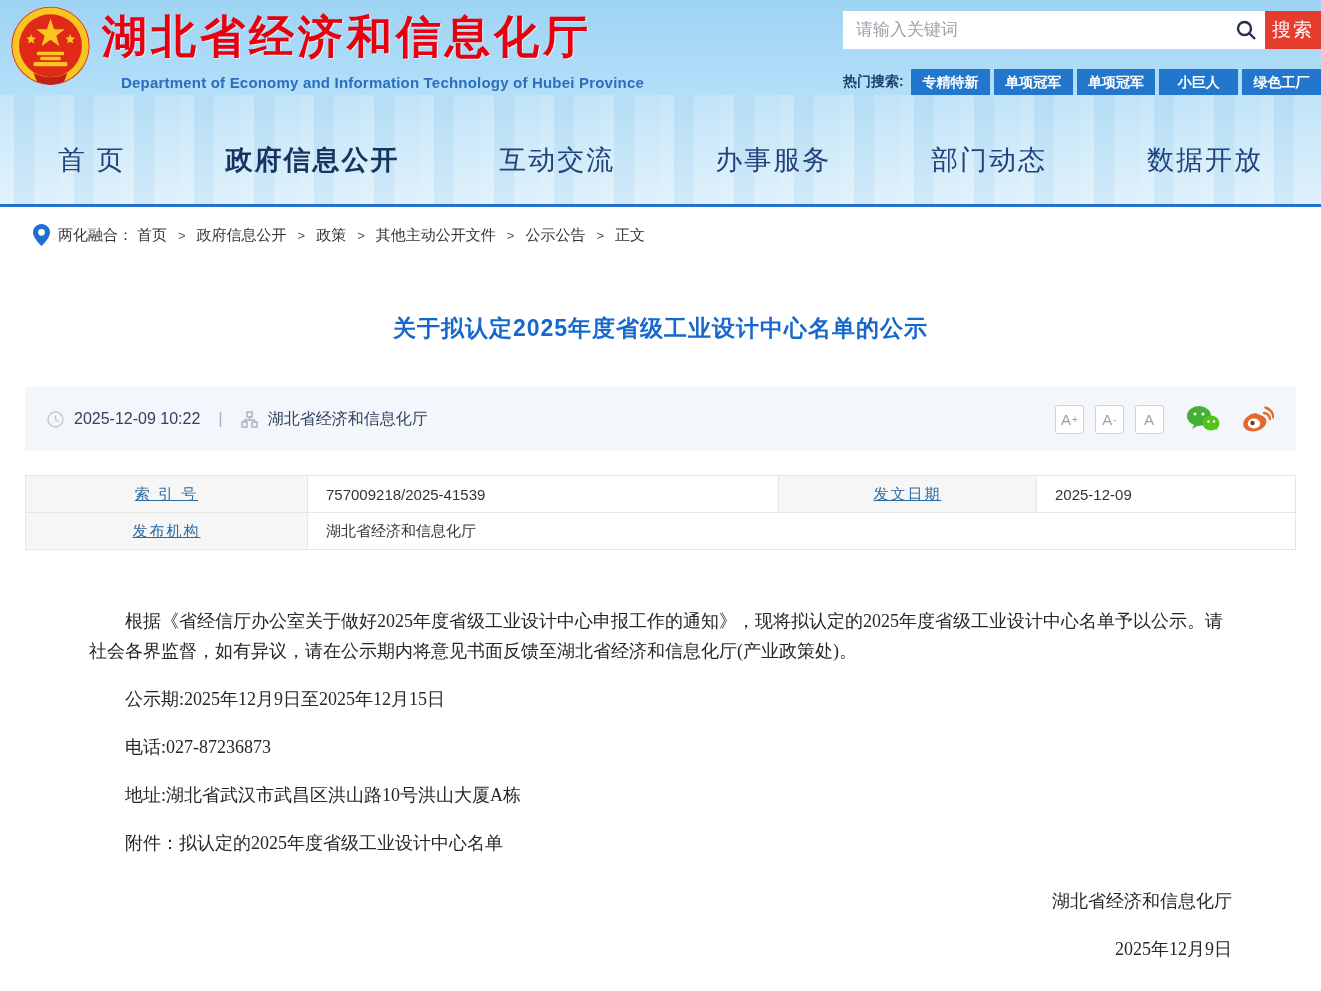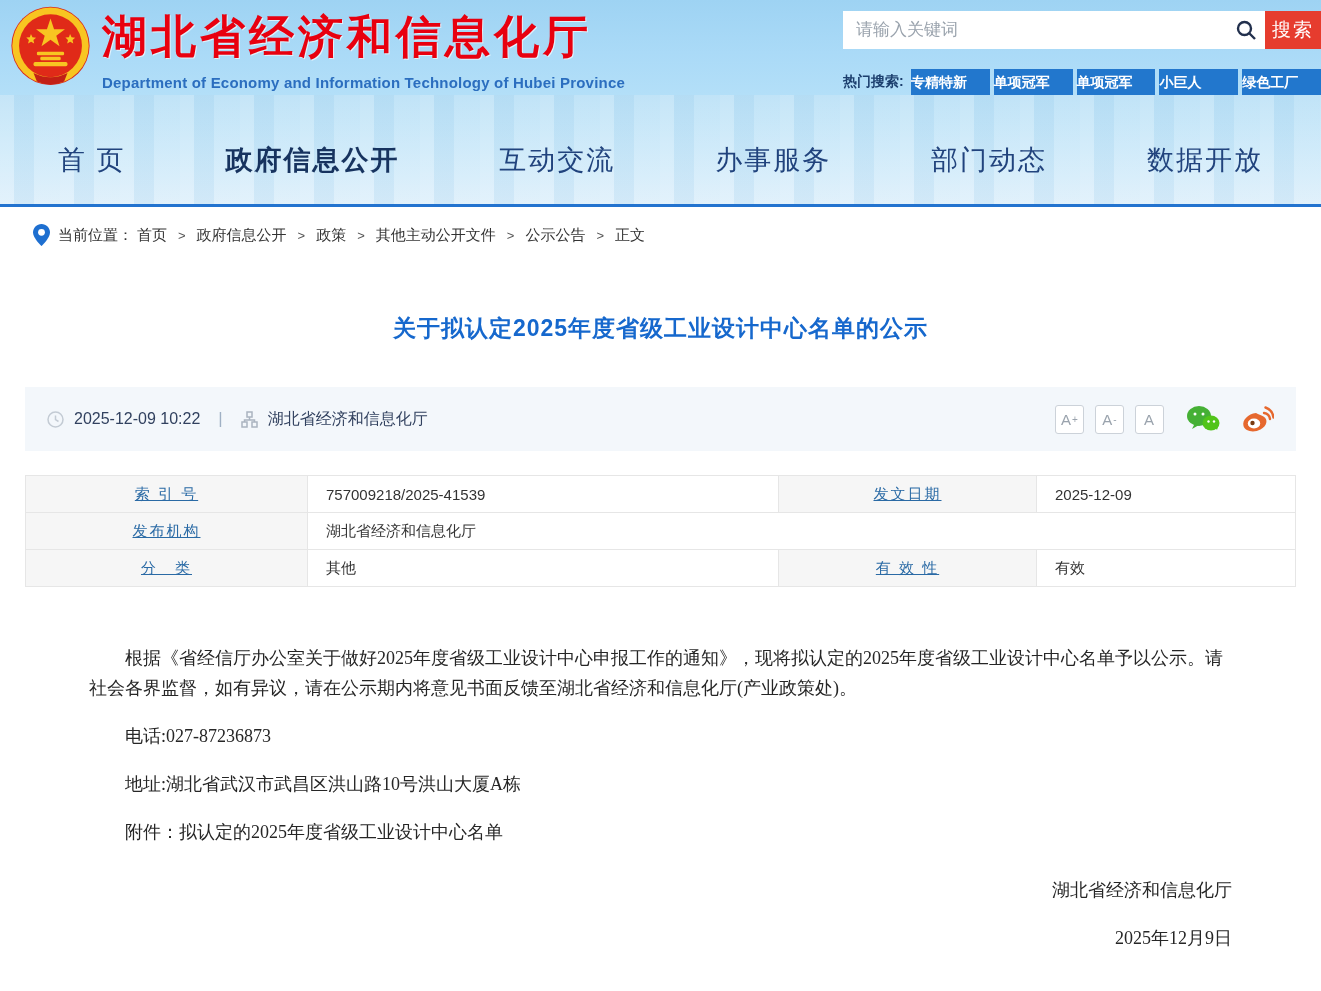--- a/index.html
+++ b/index.html
@@ -10,33 +10,33 @@
   .header {
     position:relative; height:95px;
     background:linear-gradient(180deg,#9ed3f3 0%,#aadaf7 55%,#b3dff8 100%);
   }
   .logo { position:absolute; left:8px; top:5px; width:85px; height:85px; }
   .site-titles { position:absolute; left:102px; top:7px; white-space:nowrap; }
   .site-title {
     font-size:45px; font-weight:bold; color:#e8000f; letter-spacing:4px;
     text-shadow:1px 1px 0 rgba(255,255,255,.65);
   }
-  .site-subtitle { font-size:15px; color:#2b6ebf; font-weight:bold; margin-top:7px; letter-spacing:.2px; }
+  .site-subtitle { font-size:15px; color:#2b6ebf; font-weight:bold; margin-top:7px; letter-spacing:.2px;margin-left:19px; }
 
   .search-area { position:absolute; right:0; top:4px; width:478px;margin-top:7px; }
   .search-row { display:flex; height:38px; }
   .search-input-wrap { flex:1; background:#fff; display:flex; align-items:center; }
   .search-input { border:0; outline:0; flex:1; padding-left:13px; font-size:17px; color:#333; background:transparent; }
   .search-input::placeholder { color:#9aa3ad; }
   .search-glass { width:38px; display:flex; align-items:center; justify-content:center; cursor:pointer; }
   .search-btn { width:56px; background:#e63c2e; color:#fff; font-size:19px; border:0; cursor:pointer; letter-spacing:2px; }
   .hot-row { display:flex; align-items:center; margin-top:11px; height:44px; }
   .hot-label { color:#1c3f6e; font-size:14px; font-weight:bold; flex:0 0 64px; }
   .hot-tag {
-    flex:1; background:#2277cd; color:#fff; font-size:14px; 
+    flex:1; background:#2277cd; color:#fff; font-size:14px; text-align:center;
     line-height:26px; margin-left:4px; cursor:pointer; font-weight:bold;
   }
 
   
   .nav {
     height:112px; border-bottom:3px solid #2273cf;
     display:flex; justify-content:space-between; align-items:flex-end;
     padding:0 58px 26px 58px;
     background:
       repeating-linear-gradient(90deg, rgba(255,255,255,.18) 0 14px, rgba(160,205,235,.18) 14px 34px, rgba(255,255,255,.10) 34px 60px),
@@ -141,21 +141,21 @@
   <span class="nav-item">办事服务</span>
   <span class="nav-item">部门动态</span>
   <span class="nav-item">数据开放</span>
 </div>
 
 <div class="breadcrumb">
   <svg width="17" height="22" viewBox="0 0 17 22">
     <path d="M8.5 0 C3.8 0 0 3.8 0 8.5 C0 14.4 8.5 22 8.5 22 C8.5 22 17 14.4 17 8.5 C17 3.8 13.2 0 8.5 0 Z" fill="#1e6fd0"></path>
     <circle cx="8.5" cy="8.3" r="3.4" fill="#fff"></circle>
   </svg>
-  <span class="crumb-label">当前位置：</span>
+  <span class="crumb-label">两化融合：</span>
   <span class="crumb-link">首页</span>
   <span class="crumb-sep">&gt;</span>
   <span class="crumb-link">政府信息公开</span>
   <span class="crumb-sep">&gt;</span>
   <span class="crumb-link">政策</span>
   <span class="crumb-sep">&gt;</span>
   <span class="crumb-link">其他主动公开文件</span>
   <span class="crumb-sep">&gt;</span>
   <span class="crumb-link">公示公告</span>
   <span class="crumb-sep">&gt;</span>
@@ -233,31 +233,26 @@
         <tr>
       <td class="lbl">索 引 号</td>
       <td class="val">757009218/2025-41539</td>
       <td class="lbl">发文日期</td>
       <td class="val">2025-12-09</td>
     </tr>
     <tr>
       <td class="lbl">发布机构</td>
       <td class="val" colspan="3">湖北省经济和信息化厅</td>
     </tr>
-    <tr>
-      <td class="lbl">分　类</td>
-      <td class="val">其他</td>
-      <td class="lbl">有 效 性</td>
-      <td class="val">有效</td>
-    </tr>
   </tbody>
     </table>
 
   <div class="article-body">
     <p>根据《省经信厅办公室关于做好2025年度省级工业设计中心申报工作的通知》，现将拟认定的2025年度省级工业设计中心名单予以公示。请社会各界监督，如有异议，请在公示期内将意见书面反馈至湖北省经济和信息化厅(产业政策处)。</p>
+    <p>公示期:2025年12月9日至2025年12月15日</p>
     <p>电话:027-87236873</p>
     <p>地址:湖北省武汉市武昌区洪山路10号洪山大厦A栋</p>
     <p>附件：拟认定的2025年度省级工业设计中心名单</p>
     <div class="signature">
       <div class="sig-org">湖北省经济和信息化厅</div>
       <div class="sig-date">2025年12月9日</div>
     </div>
   </div>
 </div>
 

